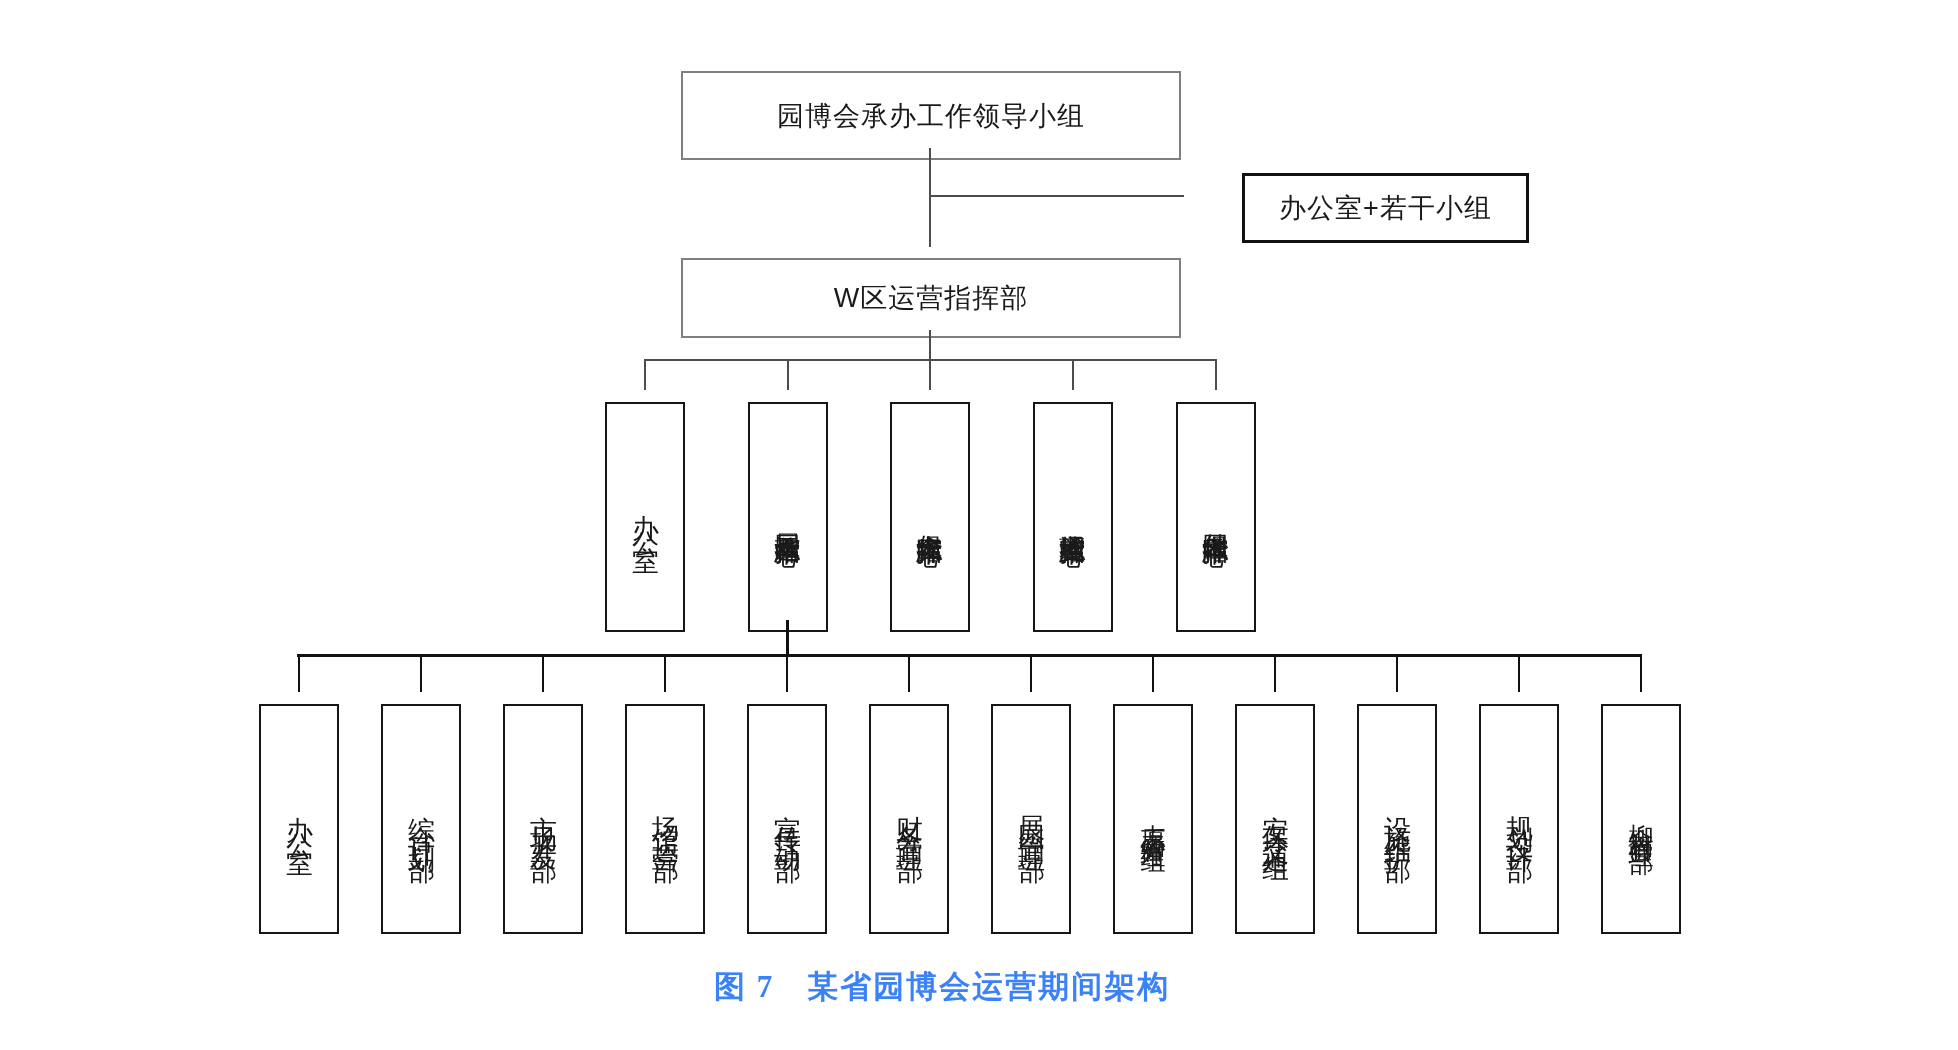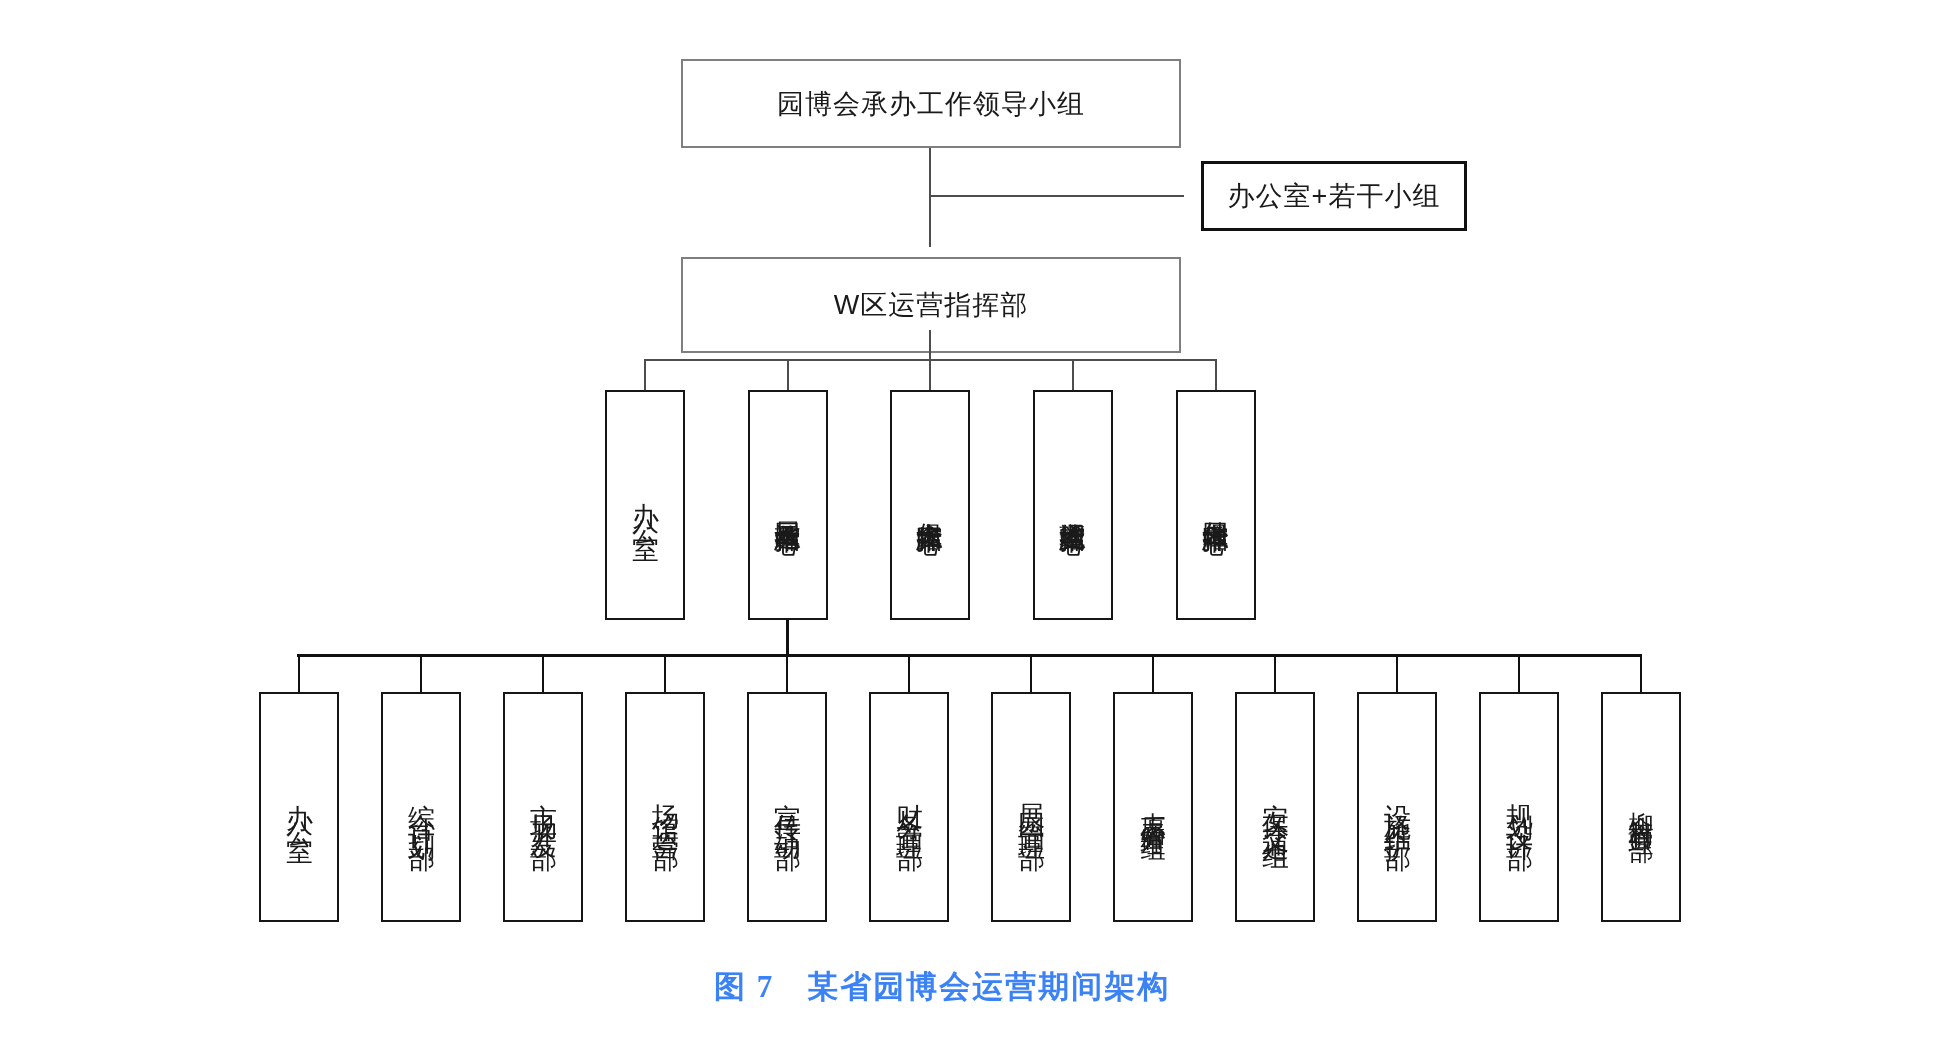--- a/index.html
+++ b/index.html
@@ -13,20 +13,21 @@
   }
   
   .node{
     position:absolute;
     box-sizing:border-box;
     background:#ffffff;
     display:flex;
     align-items:center;
     justify-content:center;
     text-align:center;
+    margin-top:12px;
   }
   .hnode{font-size:27px;letter-spacing:1px;}
   .gray-border{border:2px solid #7f7f7f;}
   .dark-border{border:2px solid #161616;}
   .thick-border{border:3px solid #111111;}
   .vnode{
     width:80px;height:230px;top:390px;
     writing-mode:vertical-rl;
     text-orientation:upright;
     line-height:1;
@@ -56,23 +57,23 @@
 <body>
 
 <div class="canvas">
 
   <div class="node hnode gray-border" style="left:681px;top:59px;width:500px;height:89px;">园博会承办工作领导小组</div>
 
   <div class="vline thin" style="left:929px;top:148px;width:2px;height:99px;"></div>
 
   <div class="hline thin" style="left:930px;top:195px;width:254px;height:2px;"></div>
 
-  <div class="node hnode thick-border" style="left:1201px;top:161px;width:266px;height:70px;">办公室+若干小组</div>
+  <div class="node hnode thick-border" style="left:1242px;top:161px;width:287px;height:70px;">办公室+若干小组</div>
 
-  <div class="node hnode gray-border" style="left:681px;top:257px;width:500px;height:96px;">W区运营指挥部</div>
+  <div class="node hnode gray-border" style="left:681px;top:246px;width:500px;height:80px;">W区运营指挥部</div>
 
   <div class="vline thin" style="left:929px;top:330px;width:2px;height:60px;"></div>
   <div class="hline thin" style="left:644px;top:359px;width:573px;height:2px;"></div>
   <div class="vline thin" style="left:644px;top:359px;width:2px;height:31px;"></div>
   <div class="vline thin" style="left:787px;top:359px;width:2px;height:31px;"></div>
   <div class="vline thin" style="left:1072px;top:359px;width:2px;height:31px;"></div>
   <div class="vline thin" style="left:1215px;top:359px;width:2px;height:31px;"></div>
 
   <div class="node vnode dark-border len3" style="left:605px;">办公室</div>
   <div class="node vnode dark-border len8" style="left:748px;">展园运营指挥中心</div>

